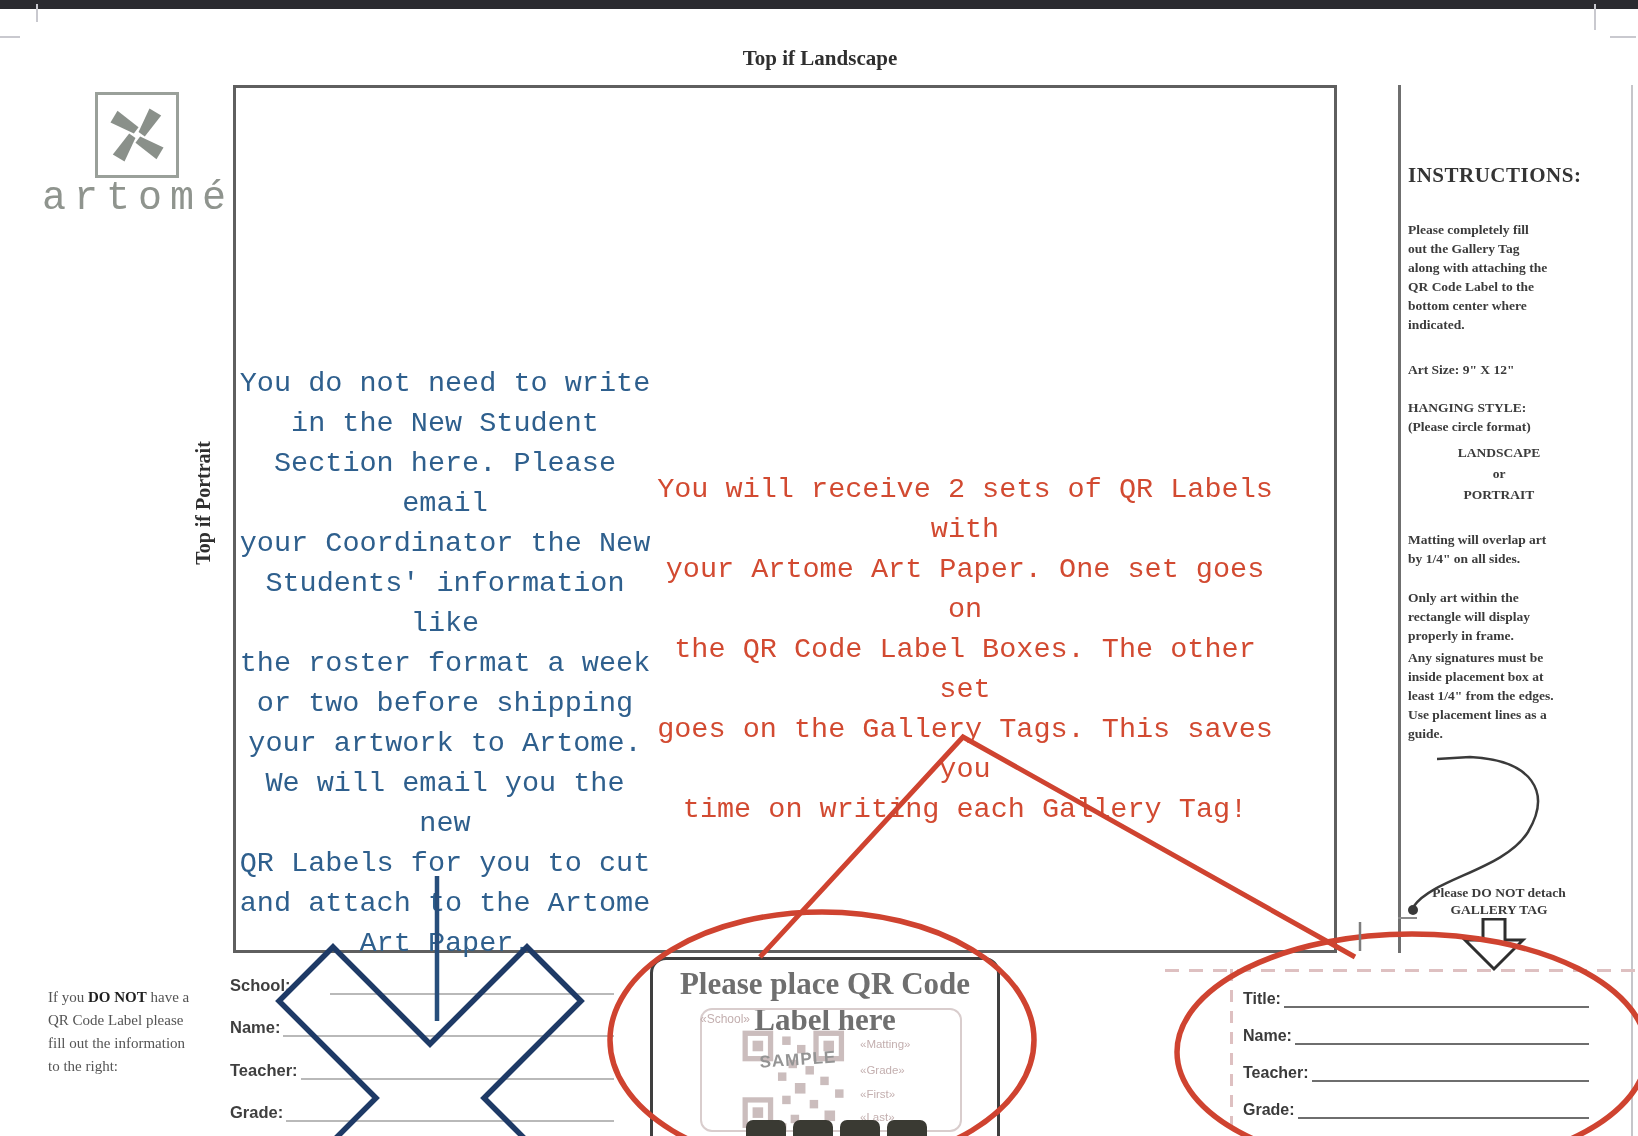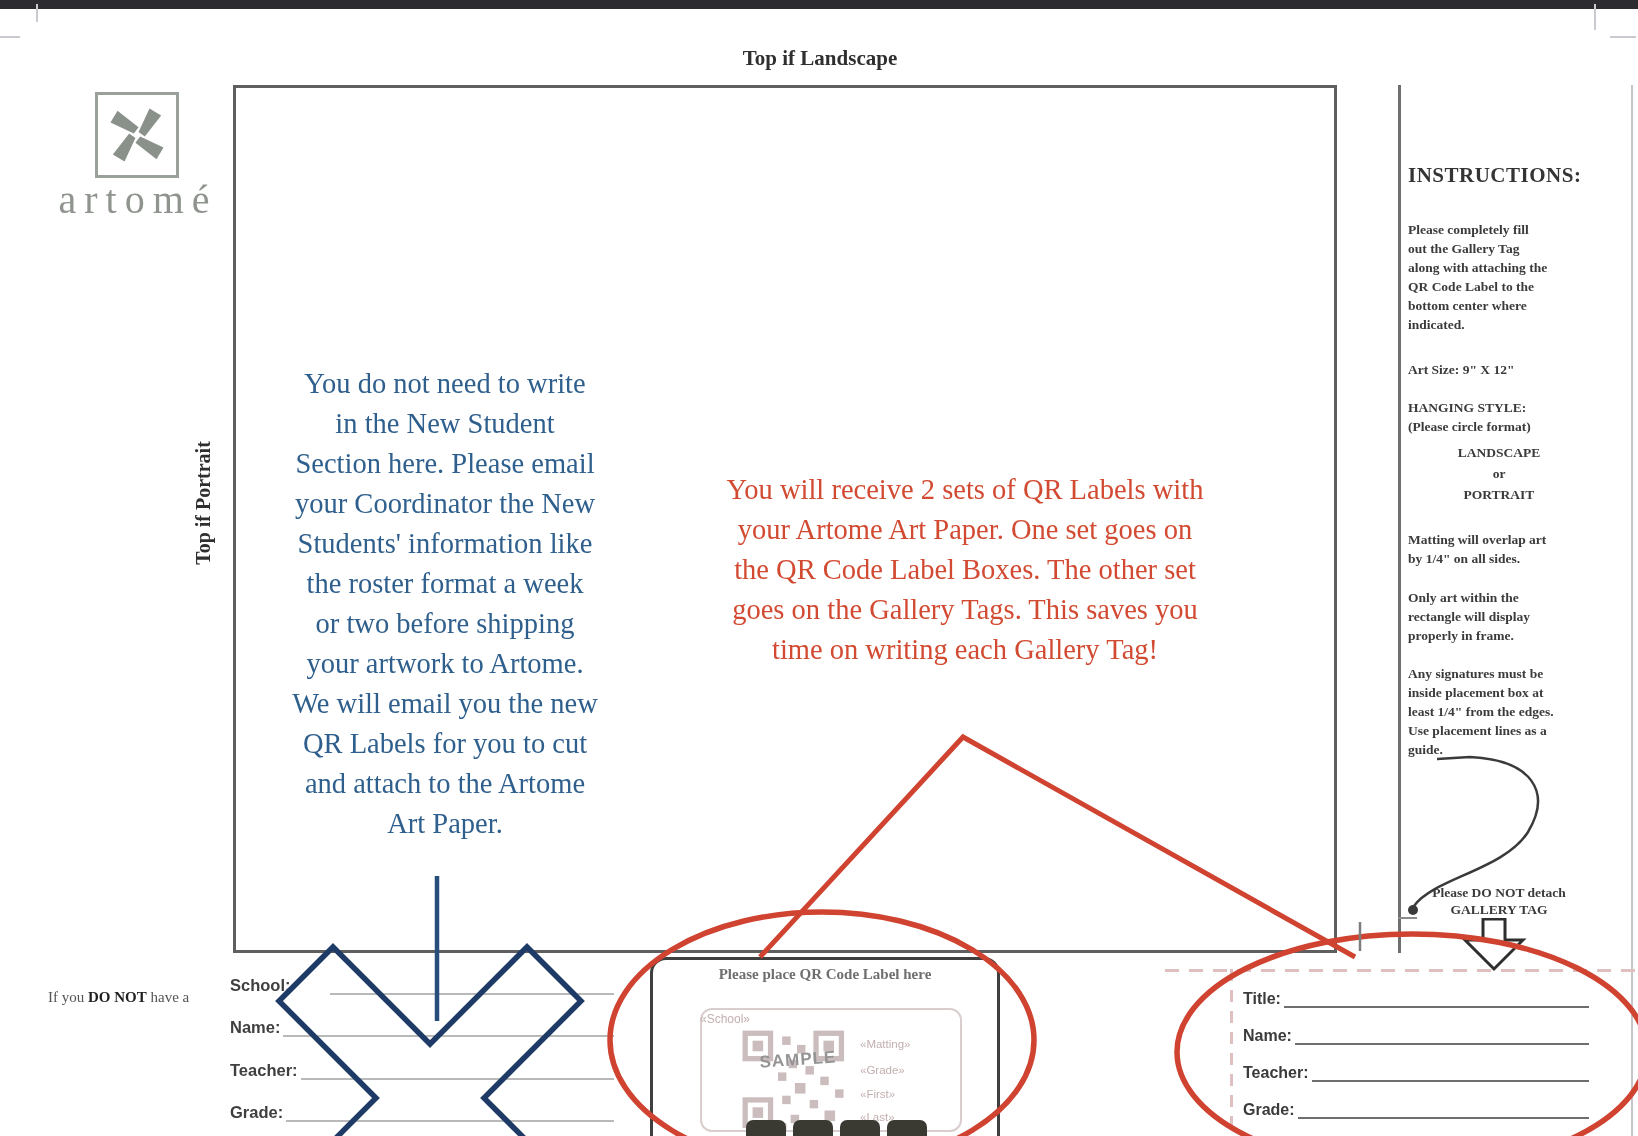--- a/index.html
+++ b/index.html
@@ -4,21 +4,21 @@
 <style>
   * { margin:0; padding:0; box-sizing:border-box; }
   body { background:#e8e8e8; font-family:"Liberation Sans", sans-serif; }
   #canvas {
     position:relative; width:1638px; height:1136px;
     background:#ffffff; overflow:hidden; margin:0 auto;
   }
   .abs { position:absolute; }
   .lines { white-space:pre-line; }
   .serif { font-family:"Liberation Serif", serif; }
-  .sans  { font-family:Liberation Serif, serif; }
+  .sans  { font-family:Liberation Mono, monospace; }
 
   
   .top-bar { left:0; top:0; width:1638px; height:9px; background:#2b2b30; }
   .crop { background:#c9c9cf; }
 
   
   .logo-box { left:95px; top:92px; width:84px; height:86px; border:3px solid #9aa09a; }
   .brand { left:30px; top:176px; width:216px; text-align:center;
            font-size:40px; letter-spacing:8px; color:#8f948e; font-weight:400; }
 
@@ -39,21 +39,21 @@
                font-size:28.5px; line-height:40px; color:#2e5f8d; }
   .red-note  { left:650px; top:470px; width:630px; text-align:center;
                font-size:28.5px; line-height:40px; color:#d24a31; }
 
   
   .instr { left:1408px; width:182px; color:#3b3b3b; font-family:"Liberation Serif", serif;
            font-weight:bold; font-size:13.5px; line-height:19px; }
   .instr-heading { top:166px; font-size:21px; letter-spacing:.5px; color:#343434; }
   .i-p1 { top:220px; } .i-art { top:360px; } .i-hang { top:398px; }
   .i-fmt { top:442px; text-align:center; line-height:21px; }
-  .i-mat { top:530px; } .i-disp { top:588px; } .i-sig { top:664px; }
+  .i-mat { top:530px; } .i-disp { top:588px; } .i-sig { top:648px; }
   .detach { left:1420px; top:884px; width:158px; text-align:center;
             font-family:"Liberation Serif", serif; font-weight:bold;
             font-size:13.5px; line-height:17px; color:#3b3b3b; }
 
   
   .no-label-note { left:48px; top:986px; width:186px; font-family:"Liberation Serif", serif;
                    font-size:15px; line-height:23px; color:#545454; }
   .no-label-note b { color:#1f1f1f; }
 
   
@@ -63,21 +63,21 @@
   .g-row .flabel { color:#3b3b3b; font-size:16px; }
   .g-row .fline  { border-bottom:2.5px solid #6e6e6e; }
   .s-row { left:230px; width:384px; }
   .g-row { left:1243px; width:346px; }
 
   
   .qr-outer { left:650px; top:957px; width:350px; height:200px; background:#fff;
               border:3px solid #3f3f3f; border-radius:16px; }
   .qr-title { left:656px; top:966px; width:338px; text-align:center;
               font-family:"Liberation Serif", serif; font-weight:bold;
-              font-size:15px; color:#6f6f6f; }
+              font-size:31px; color:#6f6f6f; }
   .qr-inner { left:700px; top:1008px; width:262px; height:124px;
               border:2px solid #d9cdcd; border-radius:12px; }
   .qr-school { left:700px; top:1012px; width:262px; text-align:left;
                font-size:12px; color:#c3afaf; }
   .qr-sample { left:745px; top:1050px; width:106px; text-align:center;
                font-size:17px; font-weight:bold; color:#949494;
                letter-spacing:1px; transform:rotate(-4deg); }
   .merge { font-size:11.5px; color:#c3afaf; left:860px; }
   .cut-sq { top:1120px; width:40px; height:28px; border-radius:7px; background:#3a3a33; }
 
@@ -162,20 +162,23 @@
 guide.</div>
   <div class="abs detach lines">Please DO NOT detach
 GALLERY TAG</div>
 
   <svg class="abs" style="left:1461px;top:918px;" width="66" height="54" viewBox="0 0 66 54">
     <polygon points="22,1 44,1 44,22 62,22 33,51 4,22 22,22" fill="#ffffff" stroke="#2e2e2e" stroke-width="3"></polygon>
   </svg>
 
   <div class="abs no-label-note">
     <span>If you </span><b>DO NOT</b><span> have a</span>
+    <div class="lines">QR Code Label please
+fill out the information
+to the right:</div>
   </div>
 
   <div class="abs frow s-row" style="top:975px;gap:36px;">
     <span class="flabel">School:</span>
       <span class="fline"></span>
   </div>
   <div class="abs frow s-row" style="top:1017px;">
     <span class="flabel">Name:</span>
       <span class="fline"></span>
   </div>

